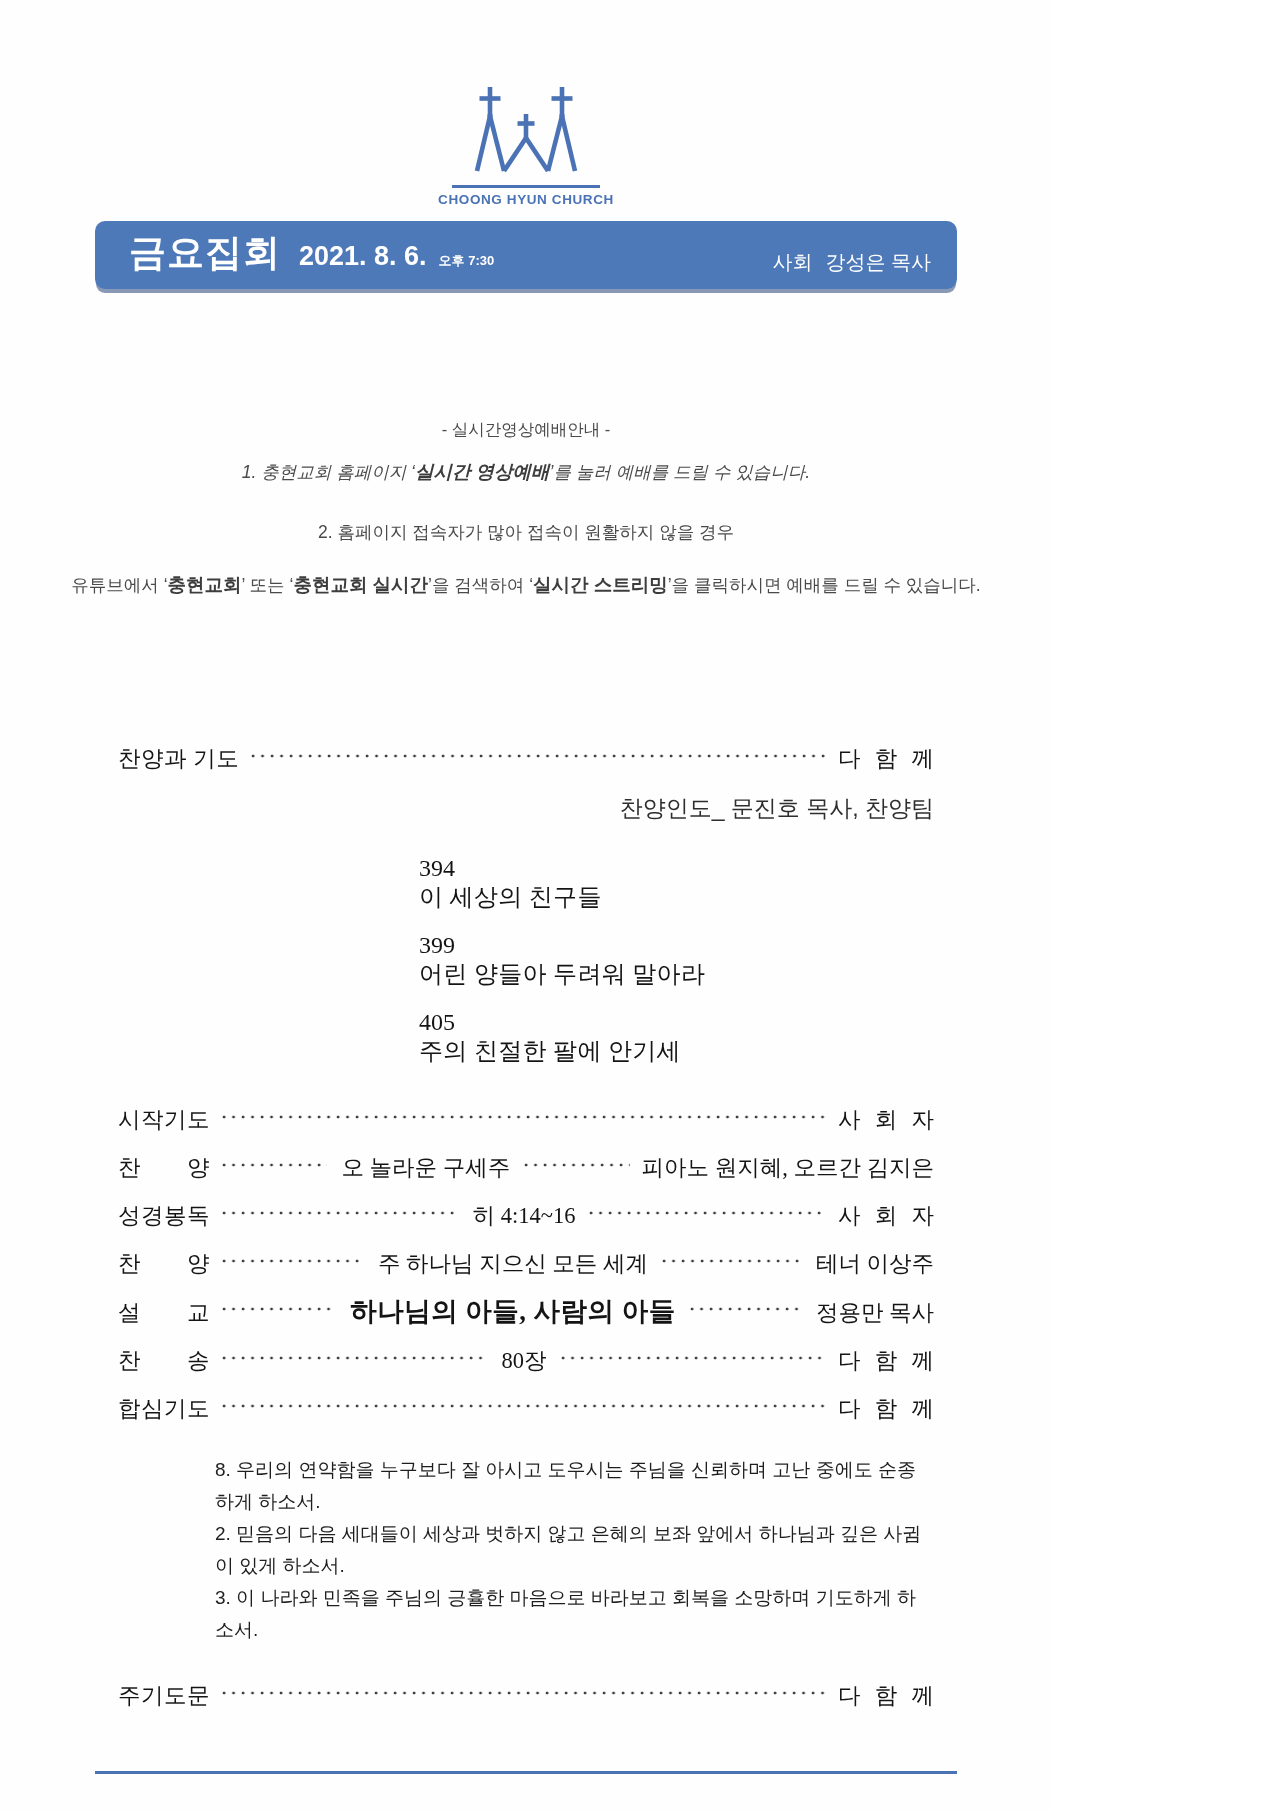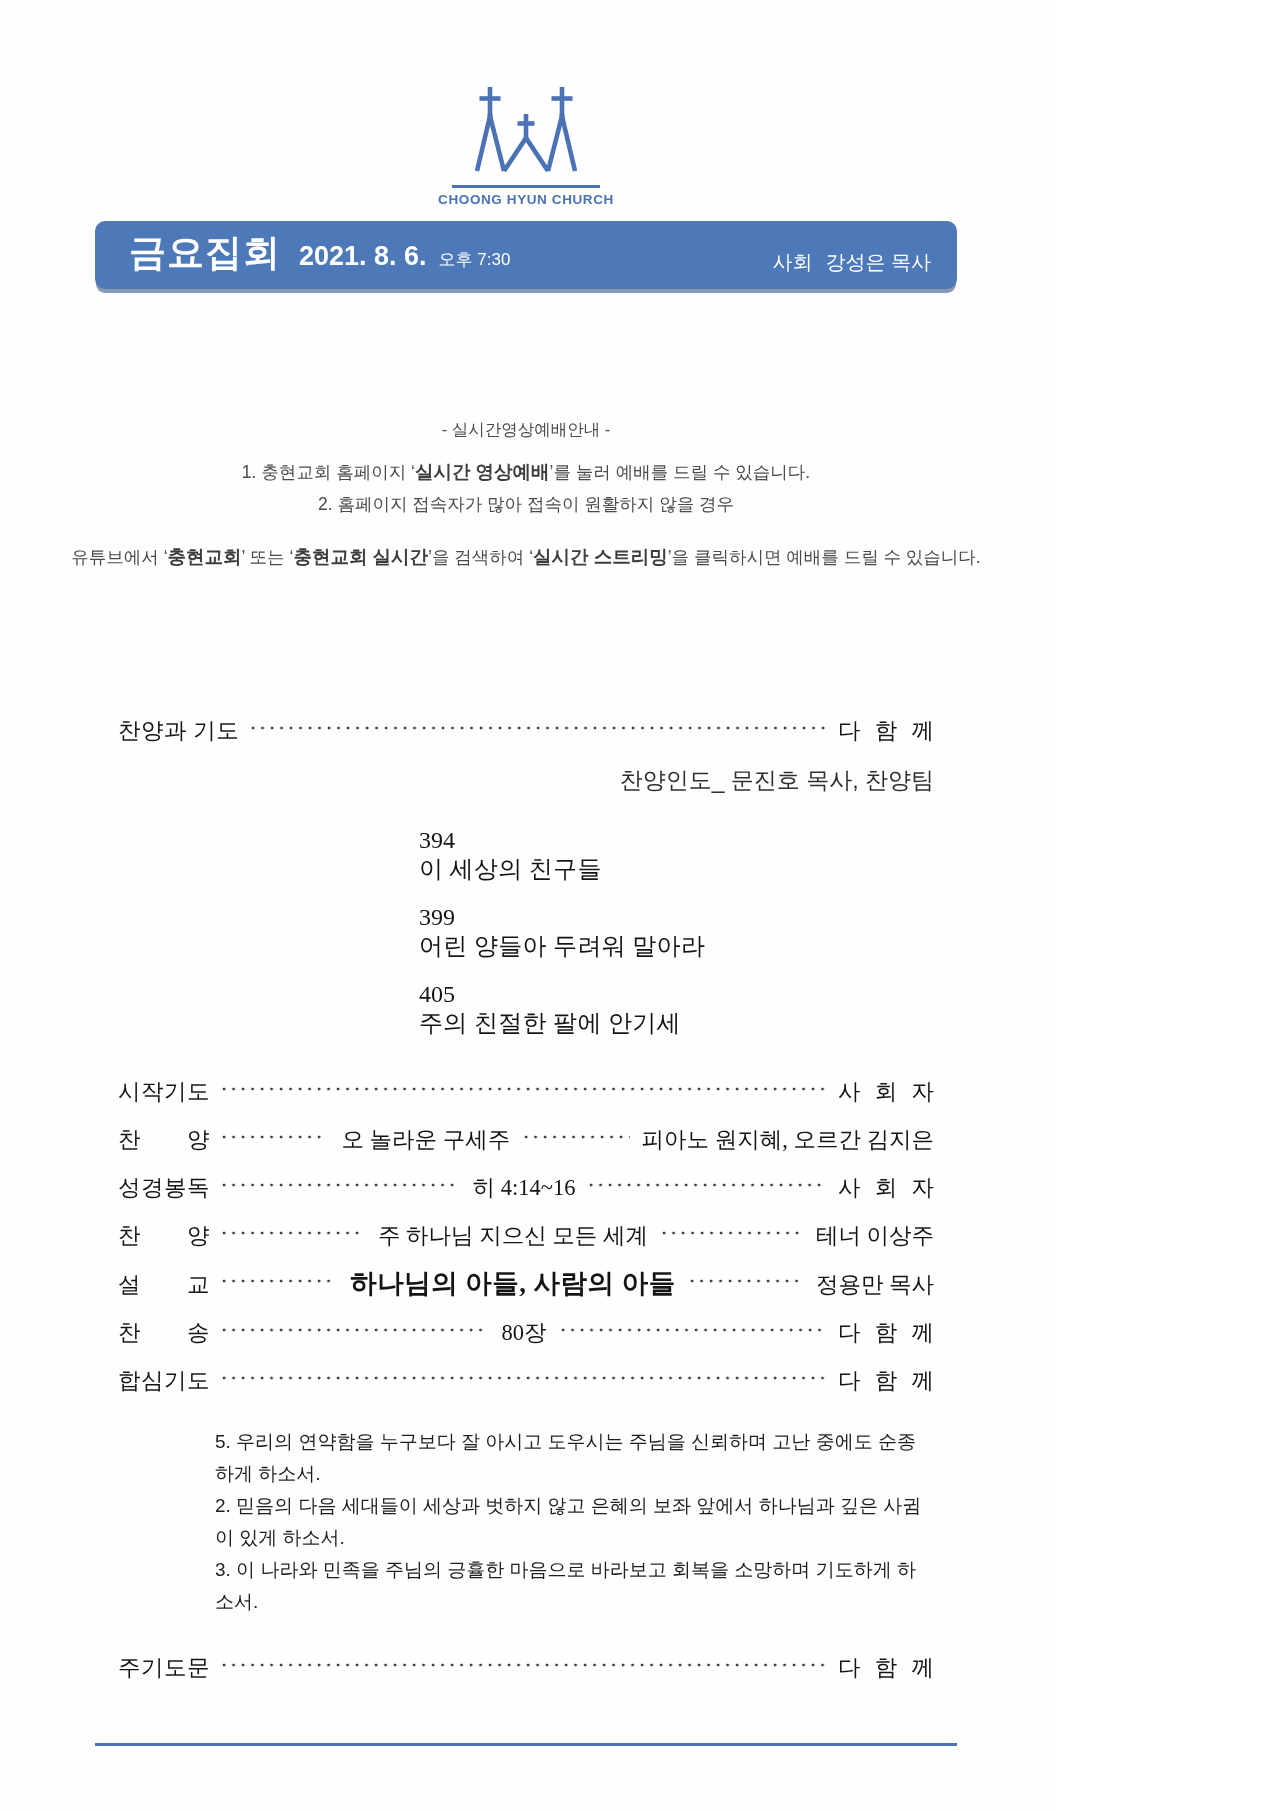--- a/index.html
+++ b/index.html
@@ -14,29 +14,29 @@
 
   
   .header-bar{margin:14px 95px 0;height:68px;background:#4e79b8;border-radius:10px;
               box-shadow:0 5px 0 -1px rgba(72,97,141,0.65);
               display:flex;align-items:flex-end;justify-content:space-between;
               padding:0 26px 11px 34px;color:#ffffff;
               font-family:"Liberation Sans",sans-serif;box-sizing:border-box;}
   .hb-left{display:flex;align-items:baseline;}
   .hb-title{font-size:37px;font-weight:bold;letter-spacing:1px;}
   .hb-date{font-size:27px;font-weight:bold;margin-left:18px;}
-  .hb-time{font-size:17px;font-weight:normal;margin-left:12px;}
+  .hb-time{font-size:13px;font-weight:bold;margin-left:12px;}
   .hb-right{display:flex;align-items:baseline;font-size:20px;padding-bottom:2px;}
   .hb-presider-name{margin-left:13px;}
 
   
   .announce{margin-top:130px;text-align:center;font-family:"Liberation Sans",sans-serif;
             color:#4a4a4a;}
   .announce .t{font-size:16.5px;margin-bottom:18px;}
-  .announce .l1{font-size:17.5px;margin-bottom:8px;}
+  .announce .l1{font-size:17.5px;margin-bottom:36px;font-style:italic;}
   .announce .l2{font-size:17.5px;margin-bottom:14px;}
   .announce .l3{font-size:17.5px;margin-top:28px;}
   .announce b{font-weight:bold;color:#3d3d3d;font-size:18.5px;}
 
   
   .order{margin:148px 118px 0;}
   .order-row{display:flex;align-items:baseline;font-size:22.5px;line-height:27px;
              margin-bottom:21px;color:#141414;}
   .olabel{display:inline-block;min-width:92px;text-align:justify;text-align-last:justify;
           letter-spacing:0.5px;}
@@ -188,21 +188,21 @@
       </div>
 
       <div class="order-row">
         <span class="olabel">합심기도</span>
         <span class="leader"></span>
         <span class="jright">다 함 께</span>
       </div>
     </div>
 
     <div class="prayers">
-      <div>5. 우리의 연약함을 누구보다 잘 아시고 도우시는 주님을 신뢰하며 고난 중에도 순종하게 하소서.</div>
+      <div>8. 우리의 연약함을 누구보다 잘 아시고 도우시는 주님을 신뢰하며 고난 중에도 순종하게 하소서.</div>
       <div>2. 믿음의 다음 세대들이 세상과 벗하지 않고 은혜의 보좌 앞에서 하나님과 깊은 사귐이 있게 하소서.</div>
       <div>3. 이 나라와 민족을 주님의 긍휼한 마음으로 바라보고 회복을 소망하며 기도하게 하소서.</div>
     </div>
 
     <div class="order-row lords">
       <span class="olabel">주기도문</span>
       <span class="leader"></span>
       <span class="jright">다 함 께</span>
     </div>
 

